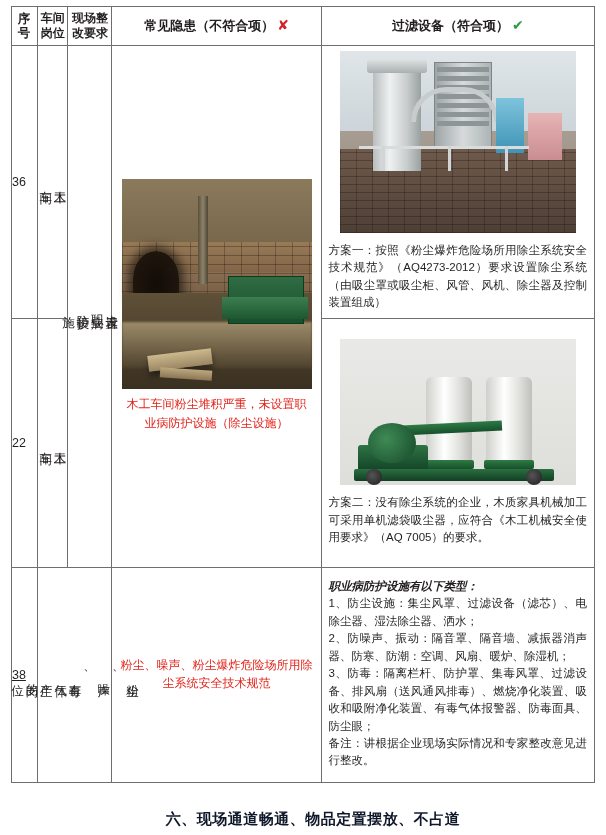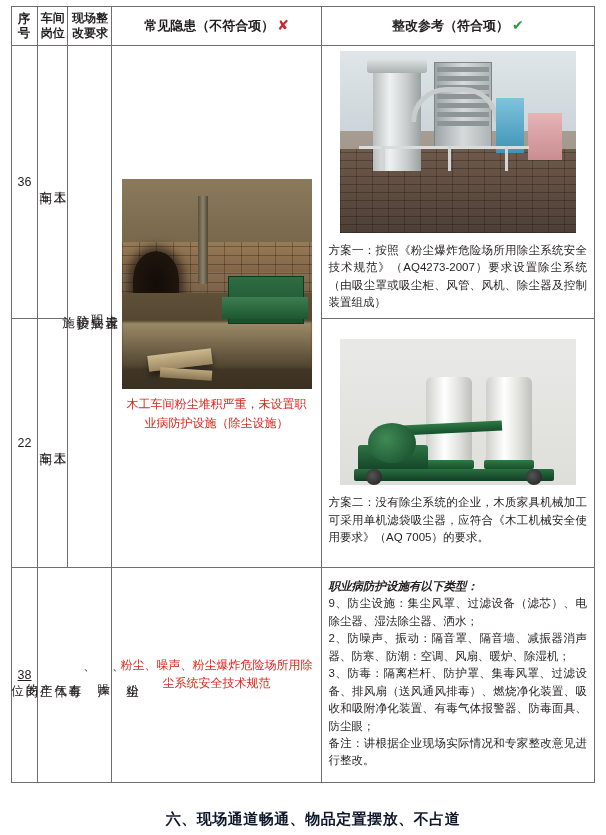--- a/index.html
+++ b/index.html
@@ -50,21 +50,21 @@
     writing-mode:vertical-rl;
     text-orientation:upright;
     margin:0 auto;
     font-size:12.5px;
     line-height:1.15;
     letter-spacing:1px;
     text-align:center;
     white-space:pre-line;
   }
   .vwrap{display:flex;align-items:center;justify-content:center;height:100%;}
-  .num{text-align:center;font-size:12.5px;}
+  .num{text-align:left;font-size:12.5px;}
 
   .red-cap{
     color:#e2231a;
     font-size:12px;
     line-height:1.5;
     text-align:center;
     padding:4px 8px 6px 8px;
   }
   .red-cap-left{
     color:#e2231a;
@@ -276,21 +276,21 @@
 岗位</div>
         </th>
         <th class="hdr hdr-small">
           <div style="white-space:pre-line;">现场整
 改要求</div>
         </th>
         <th class="hdr">
           <span class="hdr-title">常见隐患（不符合项）</span><span class="mark-x">✘</span>
         </th>
         <th class="hdr">
-          <span class="hdr-title">整改参考（符合项）</span><span class="mark-v">✔</span>
+          <span class="hdr-title">过滤设备（符合项）</span><span class="mark-v">✔</span>
         </th>
       </tr>
     </thead>
     <tbody>
 
       <tr>
         <td class="num" style="height:168px;">36</td>
         <td>
           <div class="vwrap">
               <div class="vtext">木工
@@ -337,21 +337,21 @@
                 <i></i>
               </div>
             <div class="duct"></div>
             <div class="blue"></div>
             <div class="pink"></div>
             <div class="frame"></div>
             <div class="leg l1"></div>
               <div class="leg l2"></div>
               <div class="leg l3"></div>
           </div>
-          <div class="body-text">方案一：按照《粉尘爆炸危险场所用除尘系统安全技术规范》（AQ4273-2007）要求设置除尘系统（由吸尘罩或吸尘柜、风管、风机、除尘器及控制装置组成）</div>
+          <div class="body-text">方案一：按照《粉尘爆炸危险场所用除尘系统安全技术规范》（AQ4273-2012）要求设置除尘系统（由吸尘罩或吸尘柜、风管、风机、除尘器及控制装置组成）</div>
         </td>
       </tr>
 
       <tr>
         <td class="num" style="height:248px;">22</td>
         <td>
           <div class="vwrap">
               <div class="vtext">木工
 车间</div>
             </div>
@@ -387,21 +387,21 @@
 的岗
 位</div>
             </div>
         </td>
         <td>
           <div class="red-cap">粉尘、噪声、粉尘爆炸危险场所用除尘系统安全技术规范</div>
         </td>
         <td>
           <div class="body-text" style="padding-top:4px;">
             <div style="font-weight:bold;font-style:italic;">职业病防护设施有以下类型：</div>
-            <div>9、防尘设施：集尘风罩、过滤设备（滤芯）、电除尘器、湿法除尘器、洒水；</div>
+            <div>1、防尘设施：集尘风罩、过滤设备（滤芯）、电除尘器、湿法除尘器、洒水；</div>
             <div>2、防噪声、振动：隔音罩、隔音墙、减振器消声器、防寒、防潮：空调、风扇、暖炉、除湿机；</div>
             <div>3、防毒：隔离栏杆、防护罩、集毒风罩、过滤设备、排风扇（送风通风排毒）、燃烧净化装置、吸收和吸附净化装置、有毒气体报警器、防毒面具、防尘眼；</div>
             <div>备注：讲根据企业现场实际情况和专家整改意见进行整改。</div>
           </div>
         </td>
       </tr>
     </tbody>
   </table>
 
   <div class="footnote">六、现场通道畅通、物品定置摆放、不占道</div>

